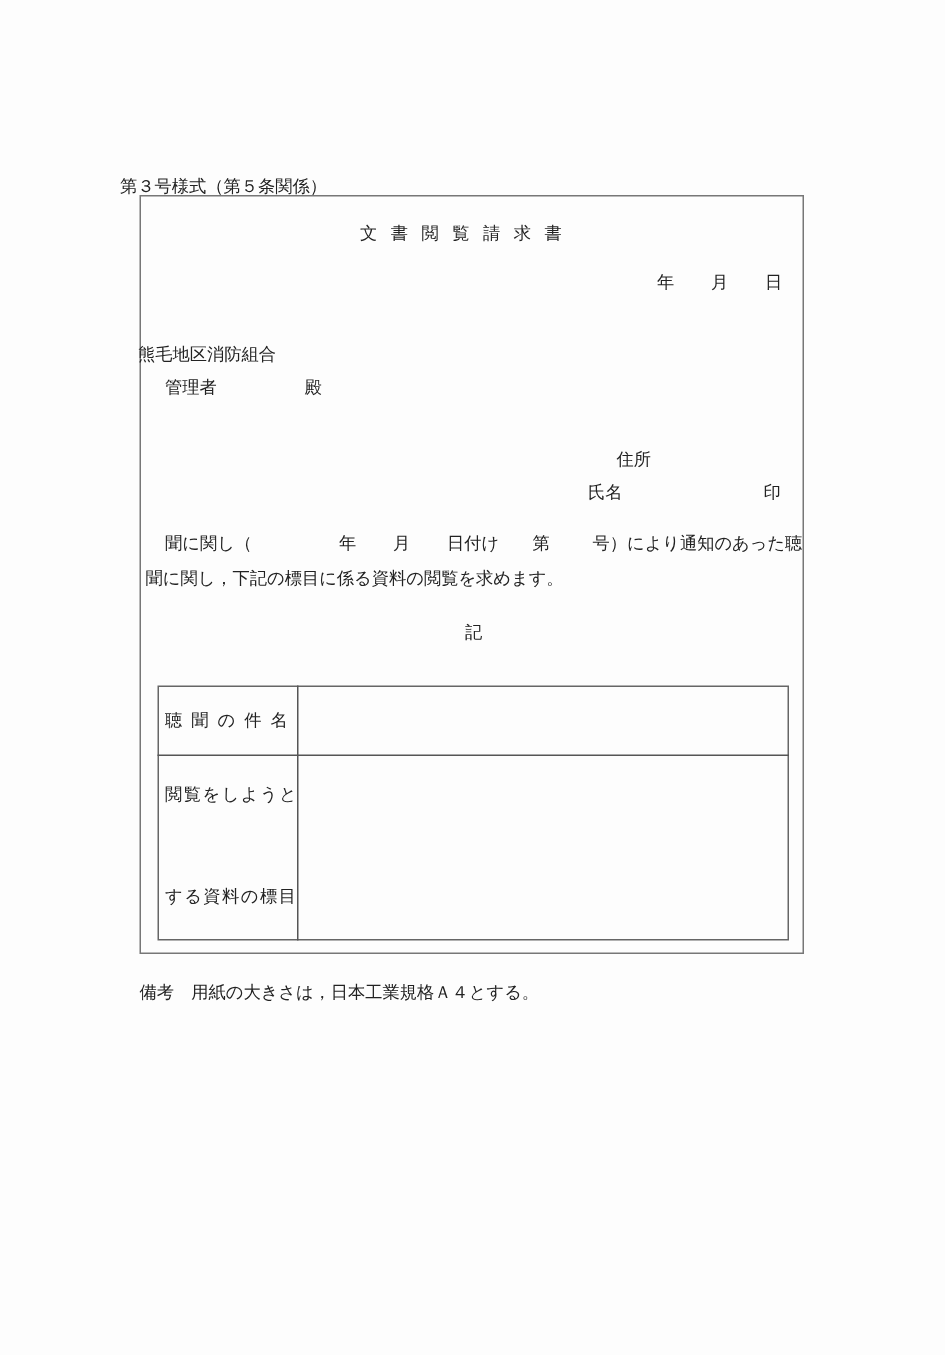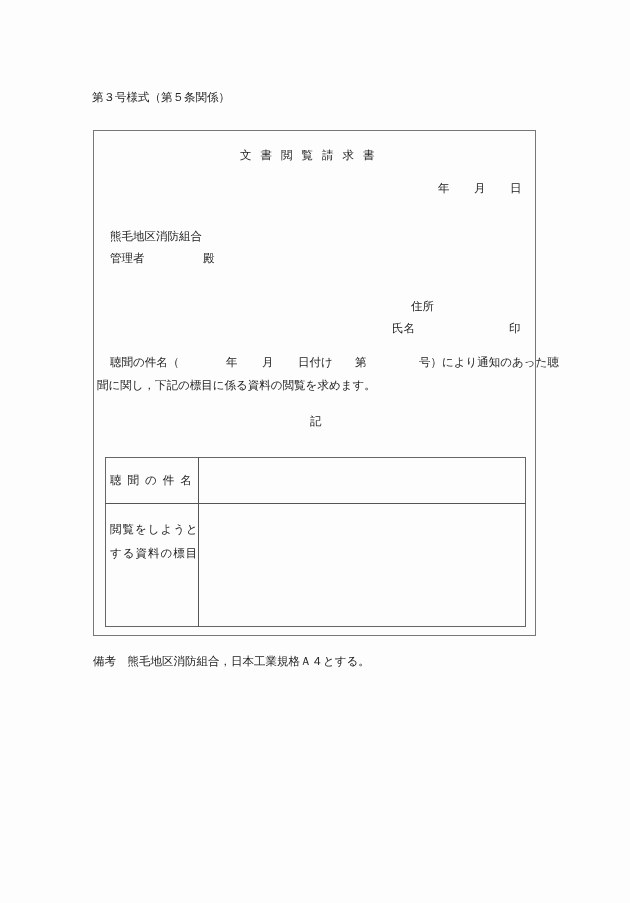--- a/index.html
+++ b/index.html
@@ -11,52 +11,52 @@
   .tbl { position:absolute; left:105px; top:457px; width:421px; height:170px;
          border:1.3px solid #666; box-sizing:border-box; }
   .vline { position:absolute; left:198px; top:457px; width:1.3px; height:170px; background:#555; }
   .hline { position:absolute; left:105px; top:503px; width:421px; height:1.3px; background:#555; }
   .title { letter-spacing:9px; }
   .spaced { letter-spacing:6px;text-align:center; }
 </style>
 </head>
 <body>
 
-<div class="abs" style="left:80px;top:92px;margin-left:12px;">第３号様式（第５条関係）</div>
+<div class="abs" style="left:80px;top:119px;">第３号様式（第５条関係）</div>
 
 <div class="outer"></div>
 
 <div class="abs title" style="left:240px;top:150px;">文書閲覧請求書</div>
 
 <div class="abs" style="left:438px;top:183px;">年</div>
 <div class="abs" style="left:474px;top:183px;">月</div>
 <div class="abs" style="left:510px;top:183px;">日</div>
 
-<div class="abs" style="left:110px;top:231px;">熊毛地区消防組合</div>
+<div class="abs" style="left:92px;top:231px;">熊毛地区消防組合</div>
 <div class="abs" style="left:110px;top:253px;">管理者</div>
 <div class="abs" style="left:203px;top:253px;">殿</div>
 
 <div class="abs" style="left:392px;top:301px;margin-left:19px;">住所</div>
 <div class="abs" style="left:392px;top:323px;text-align:center;">氏名</div>
 <div class="abs" style="left:509px;top:323px;">印</div>
 
-<div class="abs" style="left:110px;top:357px;">聴聞の件名（</div>
+<div class="abs" style="left:110px;top:357px;">聞に関し（</div>
 <div class="abs" style="left:226px;top:357px;">年</div>
 <div class="abs" style="left:262px;top:357px;">月</div>
 <div class="abs" style="left:298px;top:357px;text-align:center;">日付け</div>
 <div class="abs" style="left:355px;top:357px;">第</div>
-<div class="abs" style="left:395px;top:357px;margin-left:24px;">号）により通知のあった聴</div>
+<div class="abs" style="left:395px;top:357px;">号）により通知のあった聴</div>
 <div class="abs" style="left:97px;top:380px;">聞に関し，下記の標目に係る資料の閲覧を求めます。</div>
 
 <div class="abs" style="left:310px;top:416px;">記</div>
 
 <div class="tbl"></div>
 <div class="vline"></div>
 <div class="hline"></div>
 
 <div class="abs spaced" style="left:110px;top:475px;">聴聞の件名</div>
 <div class="abs" style="left:200px;top:458px;width:324px;height:44px;"></div>
 
 <div class="abs" style="left:110px;top:524px;letter-spacing:1px;">閲覧をしようと</div>
-<div class="abs" style="left:110px;top:548px;letter-spacing:1px;">する資料の標目</div>
+<div class="abs" style="left:110px;top:592px;letter-spacing:1px;">する資料の標目</div>
 <div class="abs" style="left:200px;top:505px;width:324px;height:120px;"></div>
 
-<div class="abs" style="left:93px;top:656px;">備考　熊毛地区消防組合，日本工業規格Ａ４とする。</div>
+<div class="abs" style="left:93px;top:656px;">備考　用紙の大きさは，日本工業規格Ａ４とする。</div>
 
 </body></html>

